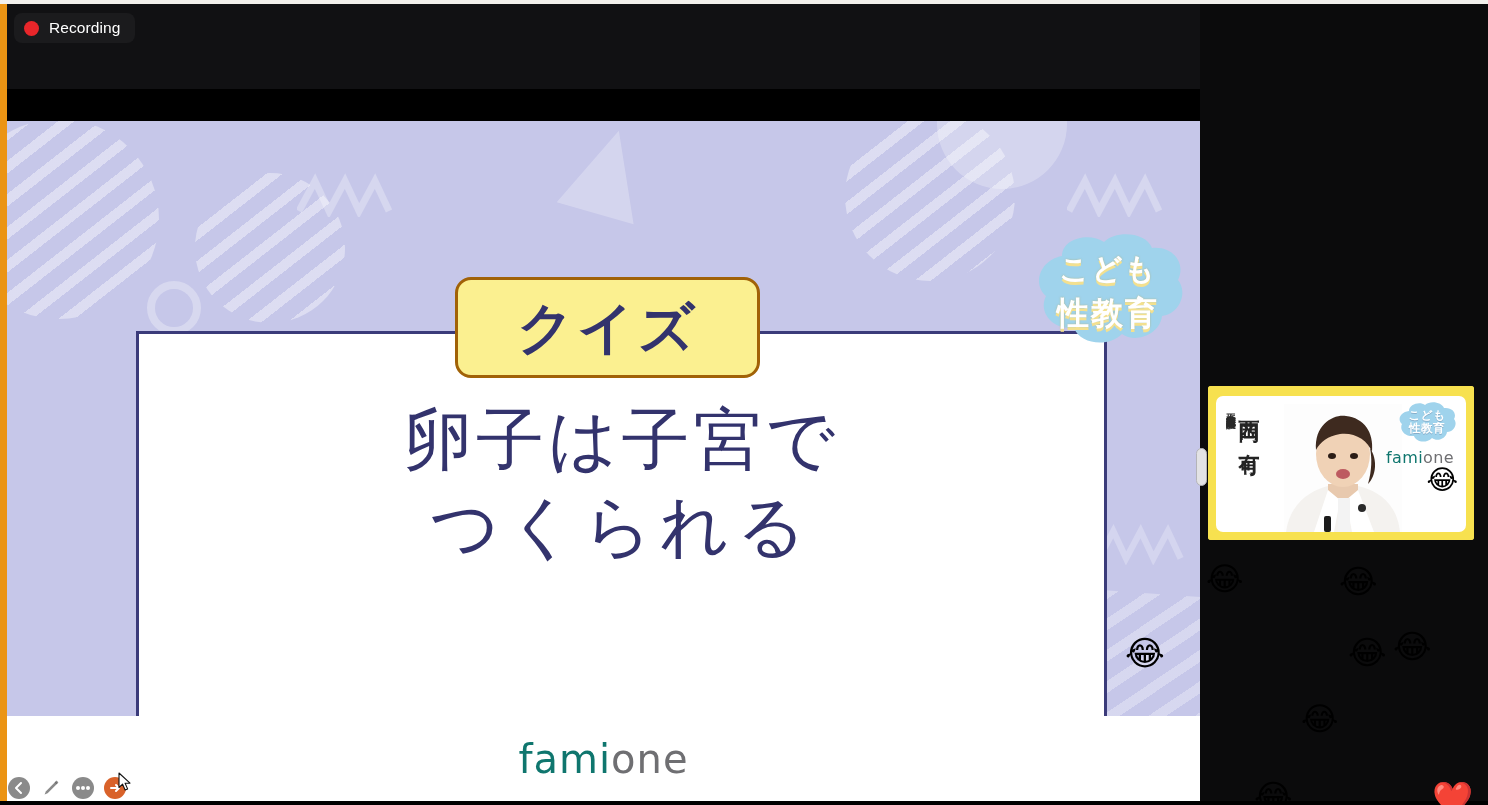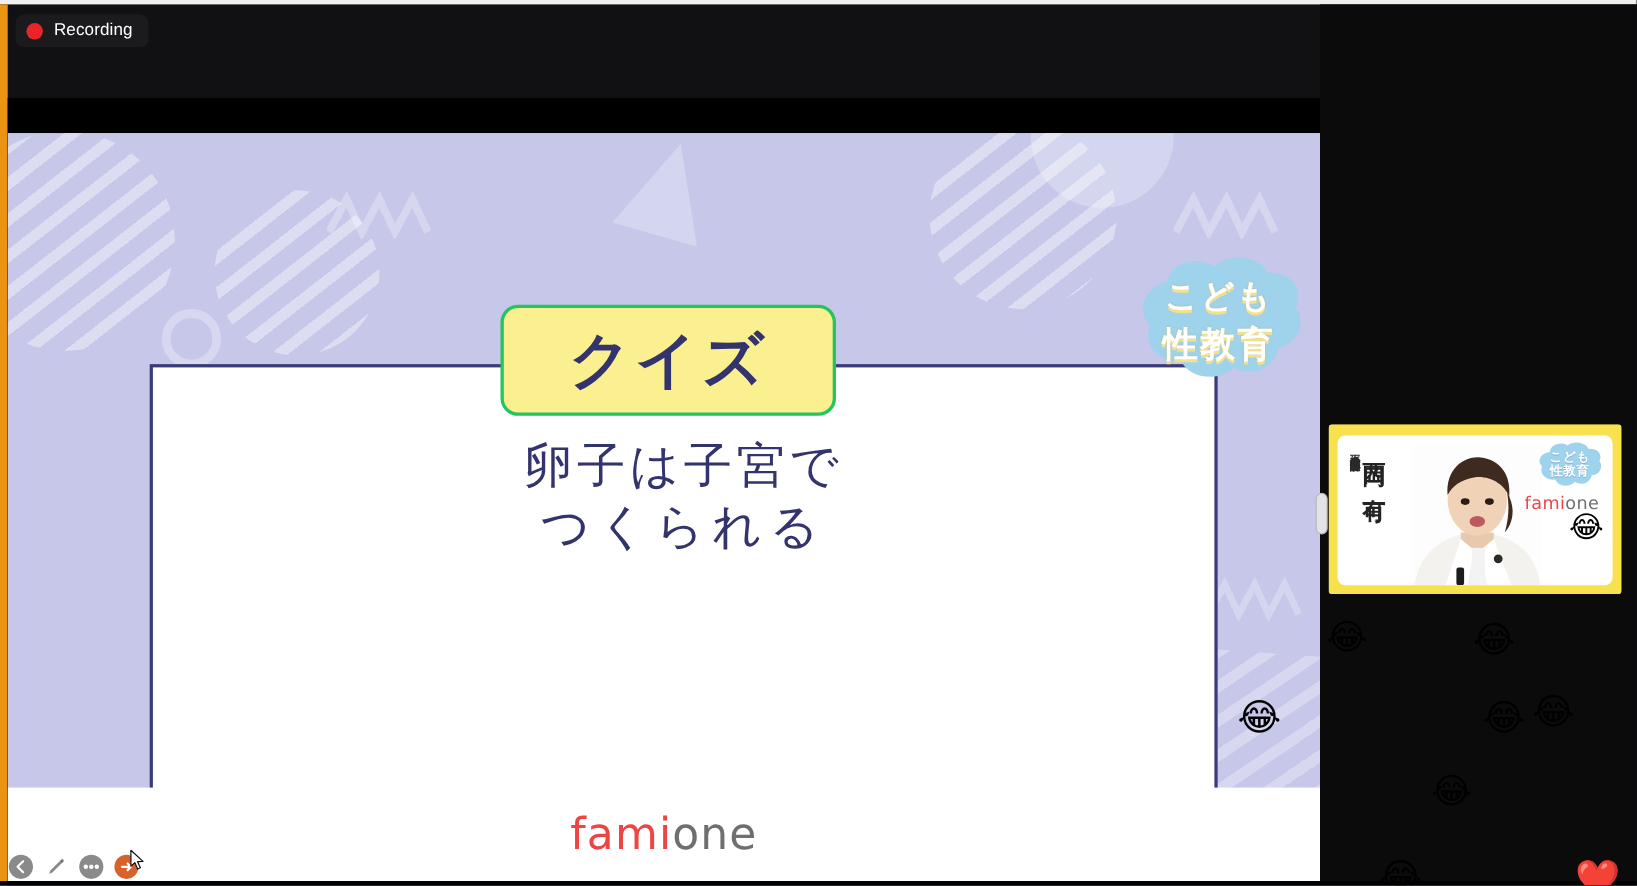--- a/index.html
+++ b/index.html
@@ -84,21 +84,21 @@
     border-width:0 40px 86px 40px;
     border-color:transparent transparent rgba(255,255,255,.26) transparent;
   }
   .zig{ opacity:.55; }
 
   
   .quiz-banner{
     position:absolute; left:448px; top:188px;
     width:305px; height:101px;
     background:#fbf090;
-    border:3px solid #22c55e;
+    border:3px solid #a16207;
     border-radius:16px;
     display:flex; align-items:center; justify-content:center;
     z-index:6;
   }
   .quiz-banner-text{
     color:#33336d; font-size:56px; font-weight:bold;
     letter-spacing:3px; line-height:1;
     font-family:"DejaVu Sans","Liberation Sans", sans-serif;
   }
 
@@ -107,21 +107,21 @@
     position:absolute; left:129px; top:242px;
     width:971px; height:443px;
     background:#ffffff;
     border:3px solid #3b3b7a;
     z-index:4;
   }
   .card-text{
     position:absolute; left:0; right:0; top:62px;
     text-align:center;
     color:#33336d;
-    font-size:44px; line-height:1.28; font-weight:500;
+    font-size:68px; line-height:1.28; font-weight:500;
     letter-spacing:4px;
     font-family:"DejaVu Sans","Liberation Sans", sans-serif;
   }
   .card-text span{ display:block; }
   .card-text .l2{ letter-spacing:7px; }
 
   
   .cloud-logo{
     position:absolute; left:1021px; top:141px;
     width:160px; height:125px; z-index:8;
@@ -141,21 +141,21 @@
   
   .slide-footer{
     position:absolute; left:0; bottom:0; width:100%; height:85px;
     background:#ffffff; z-index:5;
     display:flex; align-items:center; justify-content:center;
   }
   .famione{
     font-size:40px; letter-spacing:1px; font-weight:500;
     font-family:"DejaVu Sans","Liberation Sans", sans-serif;
   }
-  .famione .fami{ color:#ef4444; }
+  .famione .fami{ color:#0f766e; }
   .famione .one{ color:#6f6f72; }
 
   
   .drag-handle{
     position:absolute; left:1196px; top:448px;
     width:11px; height:38px; border-radius:6px;
     background:#e3e3e5; border:1px solid #b4b4b8;
     z-index:20;
   }
 

